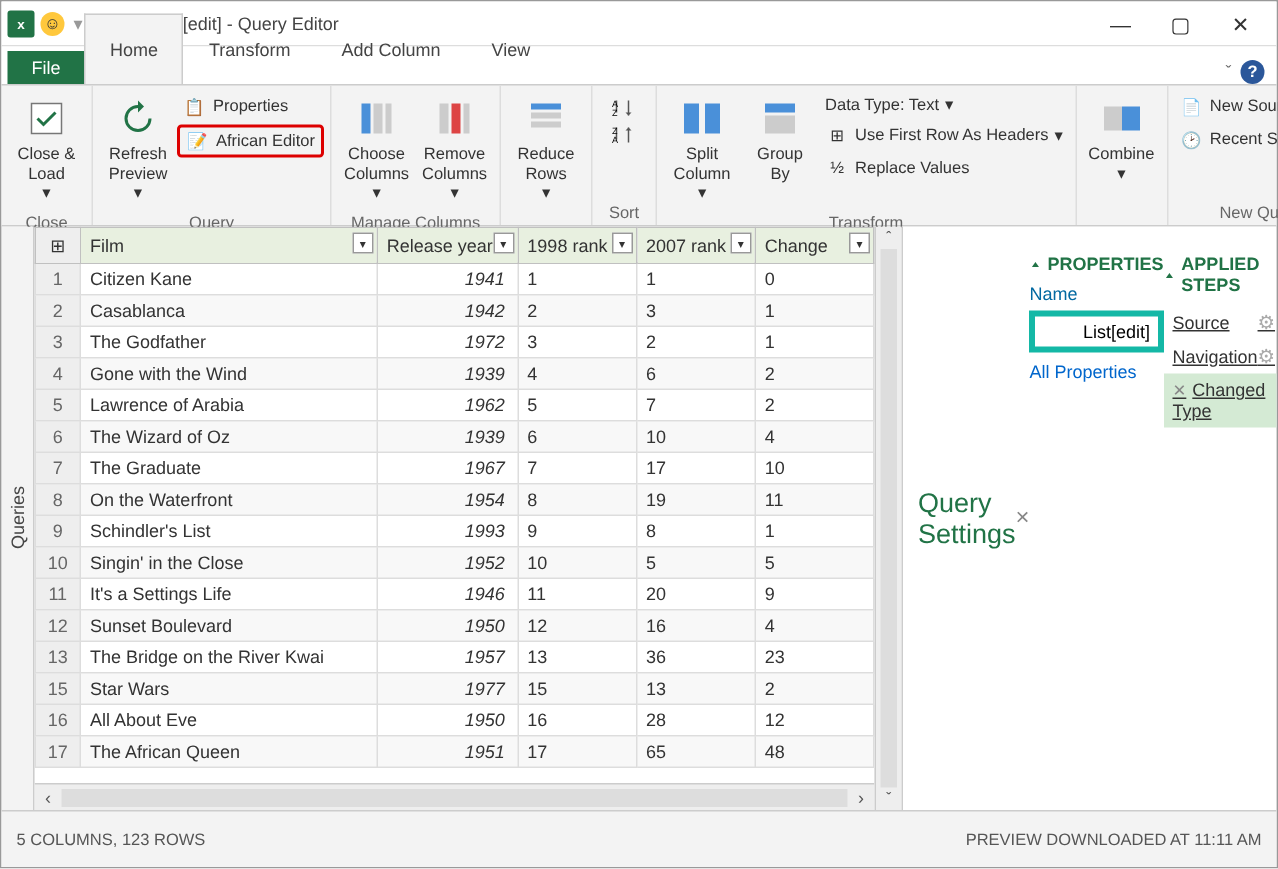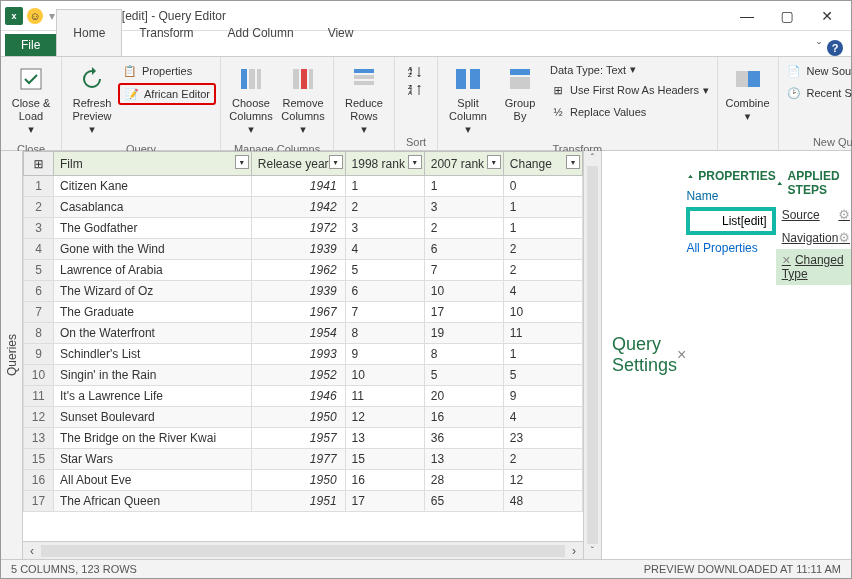--- a/index.html
+++ b/index.html
@@ -68,21 +68,21 @@
 .settings-section-hdr::before { content: '▲'; font-size: 8px; transform: scaleY(0.7); }
 .name-input { width: 100%; border: 4px solid #14b8a6; padding: 3px 5px; font-size: 12px; margin-top: 4px; text-align: right; }
 .link { color: #0066cc; font-size: 12px; margin-top: 6px; display: inline-block; }
 .steps { margin-top: 6px; }
 .step { padding: 4px 6px; font-size: 12px; display: flex; align-items: center; justify-content: space-between; text-decoration: underline; }
 .step.active { background: #d4ead4; }
 .step .gear { color: #aaa; font-size: 13px; }
 .step .x { color: #888; font-size: 11px; margin-right: 4px; }
 
 
-.statusbar { height: 19px; background: #f3f3f3; border-top: 1px solid #ccc; display: flex; align-items: center; padding: 0 10px; font-size: 11px; color: #555; justify-content: space-between; }
+.statusbar { height: 38px; background: #f3f3f3; border-top: 1px solid #ccc; display: flex; align-items: center; padding: 0 10px; font-size: 11px; color: #555; justify-content: space-between; }
 
 svg { display: block; }
 </style>
 </head>
 <body>
 
 <div class="window">
 
   <div class="titlebar">
     <div class="titlebar-left">
@@ -371,29 +371,29 @@
               <tr>
                 <td class="rownum">9</td>
                 <td>Schindler's List</td>
                 <td class="year">1993</td>
                 <td>9</td>
                 <td>8</td>
                 <td>1</td>
               </tr>
               <tr>
                 <td class="rownum">10</td>
-                <td>Singin' in the Rain</td>
+                <td>Singin' in the Close</td>
                 <td class="year">1952</td>
                 <td>10</td>
                 <td>5</td>
                 <td>5</td>
               </tr>
               <tr>
                 <td class="rownum">11</td>
-                <td>It's a Lawrence Life</td>
+                <td>It's a Settings Life</td>
                 <td class="year">1946</td>
                 <td>11</td>
                 <td>20</td>
                 <td>9</td>
               </tr>
               <tr>
                 <td class="rownum">12</td>
                 <td>Sunset Boulevard</td>
                 <td class="year">1950</td>
                 <td>12</td>

